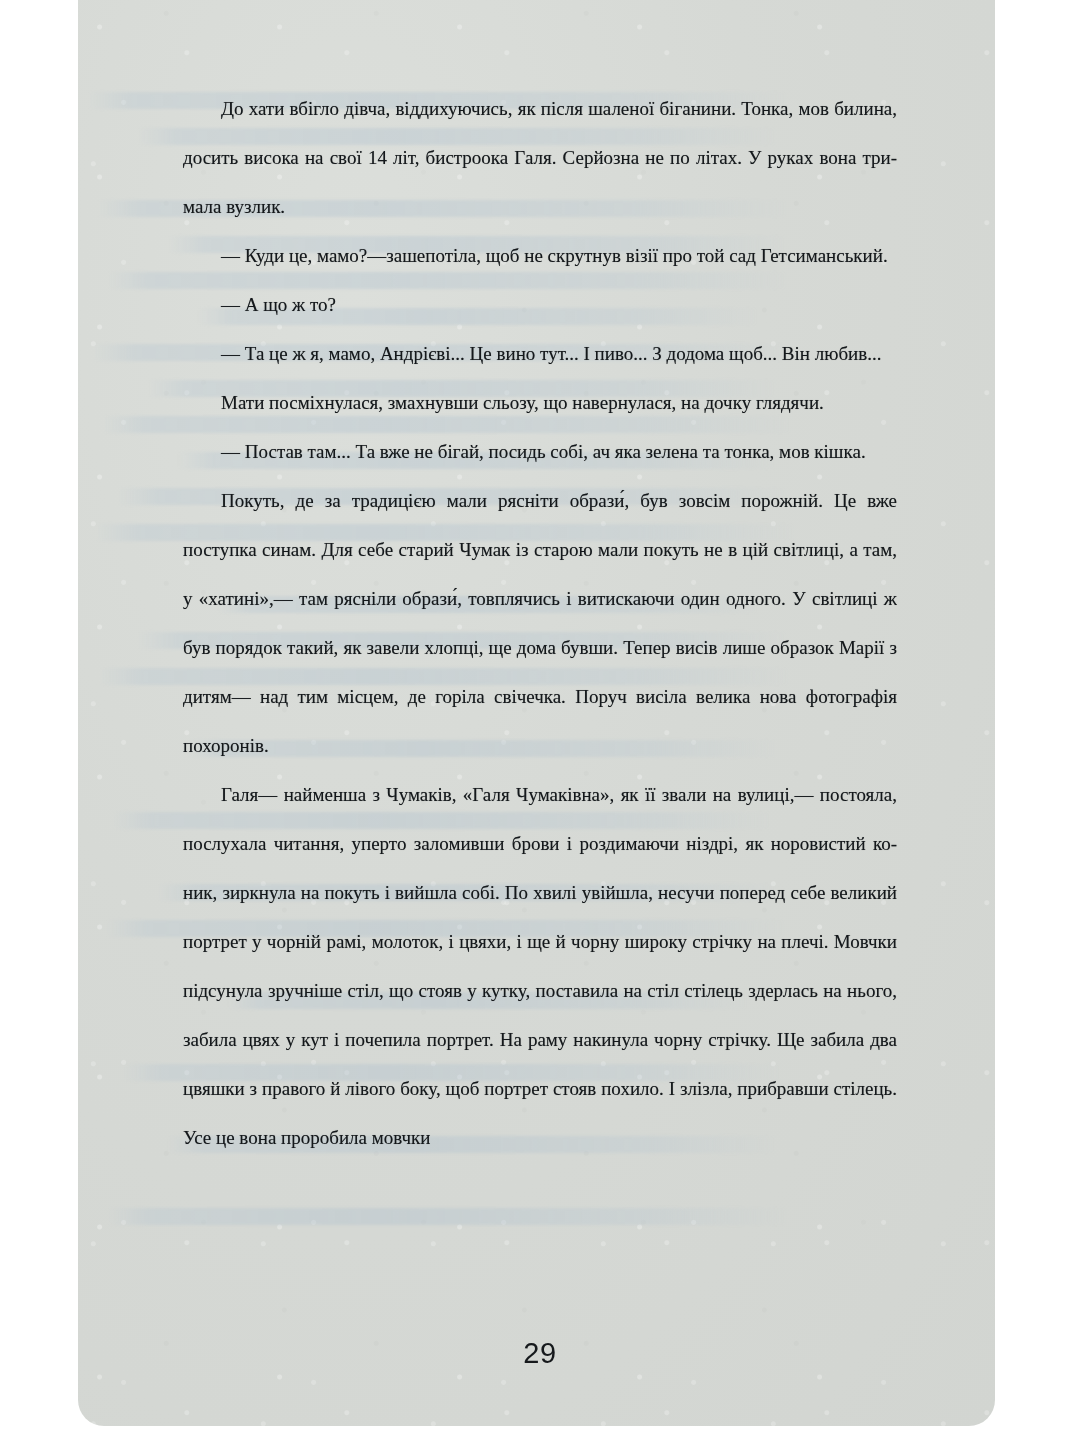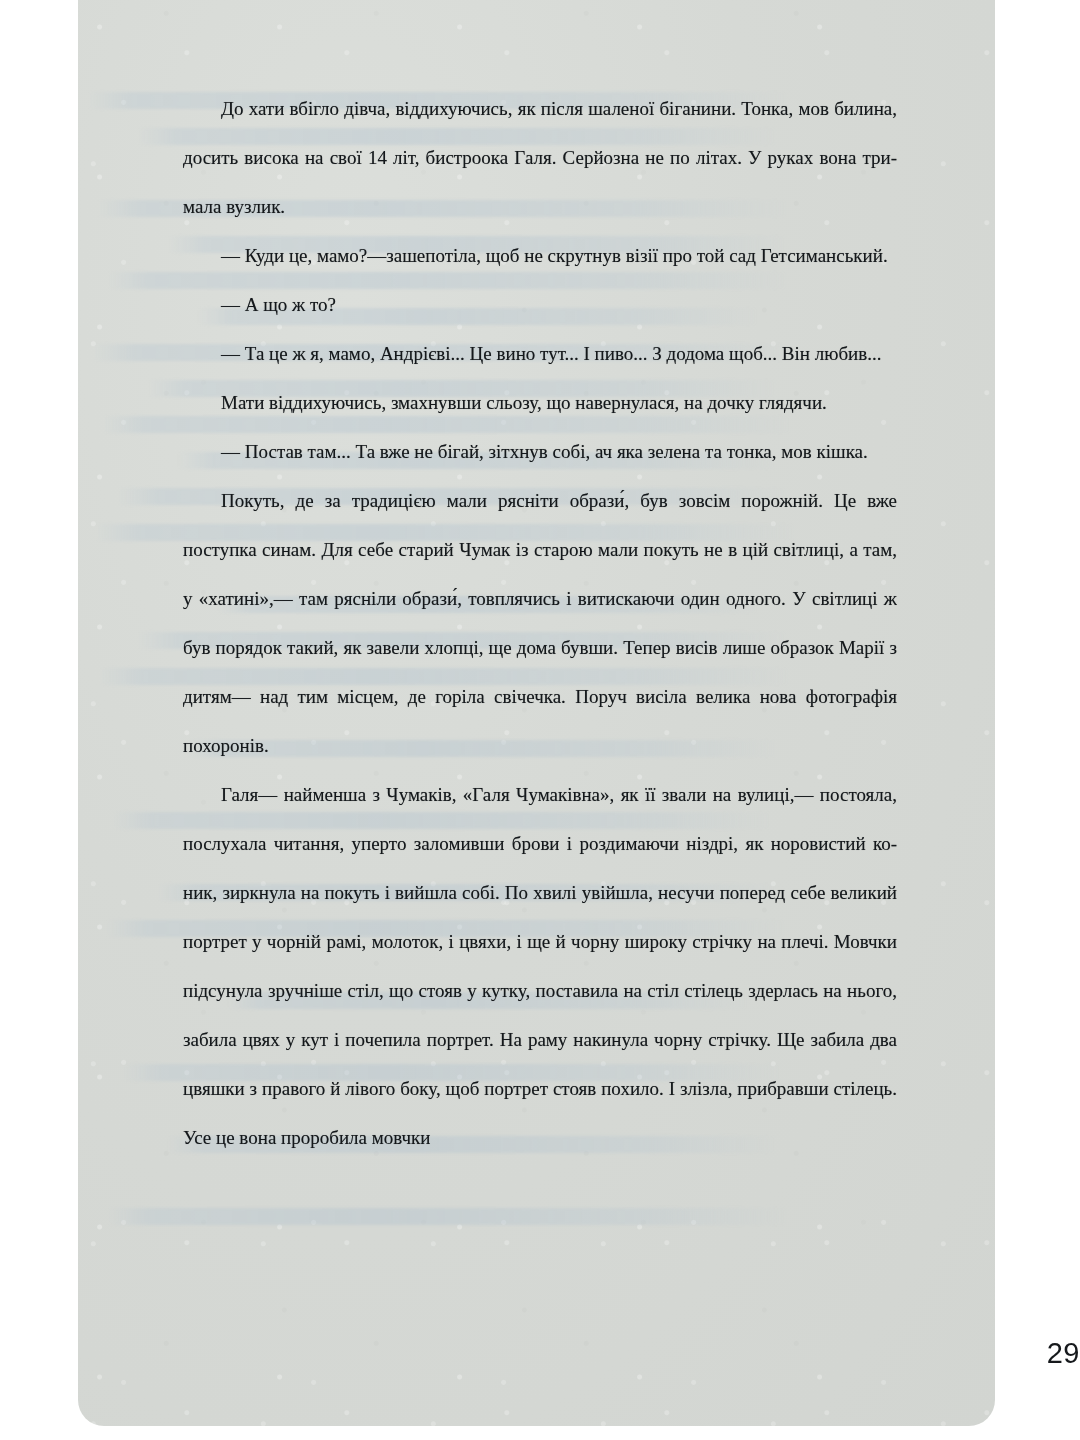--- a/index.html
+++ b/index.html
@@ -97,21 +97,21 @@
   #text-column p.dialogue {
     text-indent: 38px;
   }
 
   
   #page-folio {
     position: absolute;
     left: 0;
     right: 0;
     top: 1337px;
-    text-align: right;
+    text-align: center;
     font-family: "Liberation Sans", "DejaVu Sans", sans-serif;
     font-size: 29px;
     font-weight: 400;
     letter-spacing: .5px;
     color: #16191c;
   }
 </style>
 </head>
 <body>
 
@@ -143,21 +143,21 @@
     <div class="bleed-bar" style="left:45px;  top:1064px; width:660px;"></div>
     <div class="bleed-bar" style="left:90px;  top:1136px; width:610px;"></div>
     <div class="bleed-bar" style="left:30px;  top:1208px; width:680px;"></div>
   </div>
 
   <div id="text-column">
     <p>До хати вбігло дівча, віддихуючись, як після шаленої біганини. Тонка, мов билина, досить висока на свої 14 літ, бистроока Галя. Серйозна не по літах. У руках вона три­мала вузлик.</p>
     <p class="dialogue">— Куди це, мамо?—зашепотіла, щоб не скрутнув візії про той сад Гетсиманський.</p>
     <p class="dialogue">— А що ж то?</p>
     <p class="dialogue">— Та це ж я, мамо, Андрієві... Це вино тут... І пиво... З до­дома щоб... Він любив...</p>
-    <p>Мати віддихуючись, змахнувши сльозу, що навернулася, на дочку глядячи.</p>
-    <p class="dialogue">— Постав там... Та вже не бігай, зітхнув собі, ач яка зелена та тонка, мов кішка.</p>
+    <p>Мати посміхнулася, змахнувши сльозу, що навернулася, на дочку глядячи.</p>
+    <p class="dialogue">— Постав там... Та вже не бігай, посидь собі, ач яка зелена та тонка, мов кішка.</p>
     <p>Покуть, де за традицією мали рясніти образи́, був зовсім порожній. Це вже поступка синам. Для себе старий Чумак із старою мали покуть не в цій світлиці, а там, у «хатині»,— там рясніли образи́, товплячись і витискаючи один одного. У світлиці ж був порядок такий, як завели хлопці, ще дома бувши. Тепер висів лише образок Марії з дитям— над тим місцем, де горіла свічечка. Поруч висіла велика нова фо­тографія похоронів.</p>
     <p>Галя— найменша з Чумаків, «Галя Чумаківна», як її звали на вулиці,— постояла, послухала читання, уперто заломивши брови і роздимаючи ніздрі, як норовистий ко­ник, зиркнула на покуть і вийшла собі. По хвилі увійшла, несучи поперед себе великий портрет у чорній рамі, моло­ток, і цвяхи, і ще й чорну широку стрічку на плечі. Мовчки підсунула зручніше стіл, що стояв у кутку, поставила на стіл стілець здерлась на нього, забила цвях у кут і почепила портрет. На раму накинула чорну стрічку. Ще забила два цвяшки з правого й лівого боку, щоб портрет стояв похило. І злізла, прибравши стілець. Усе це вона проробила мовчки</p>
   </div>
 
 </div>
 
 <div id="page-folio">29</div>
 
 </body></html>

